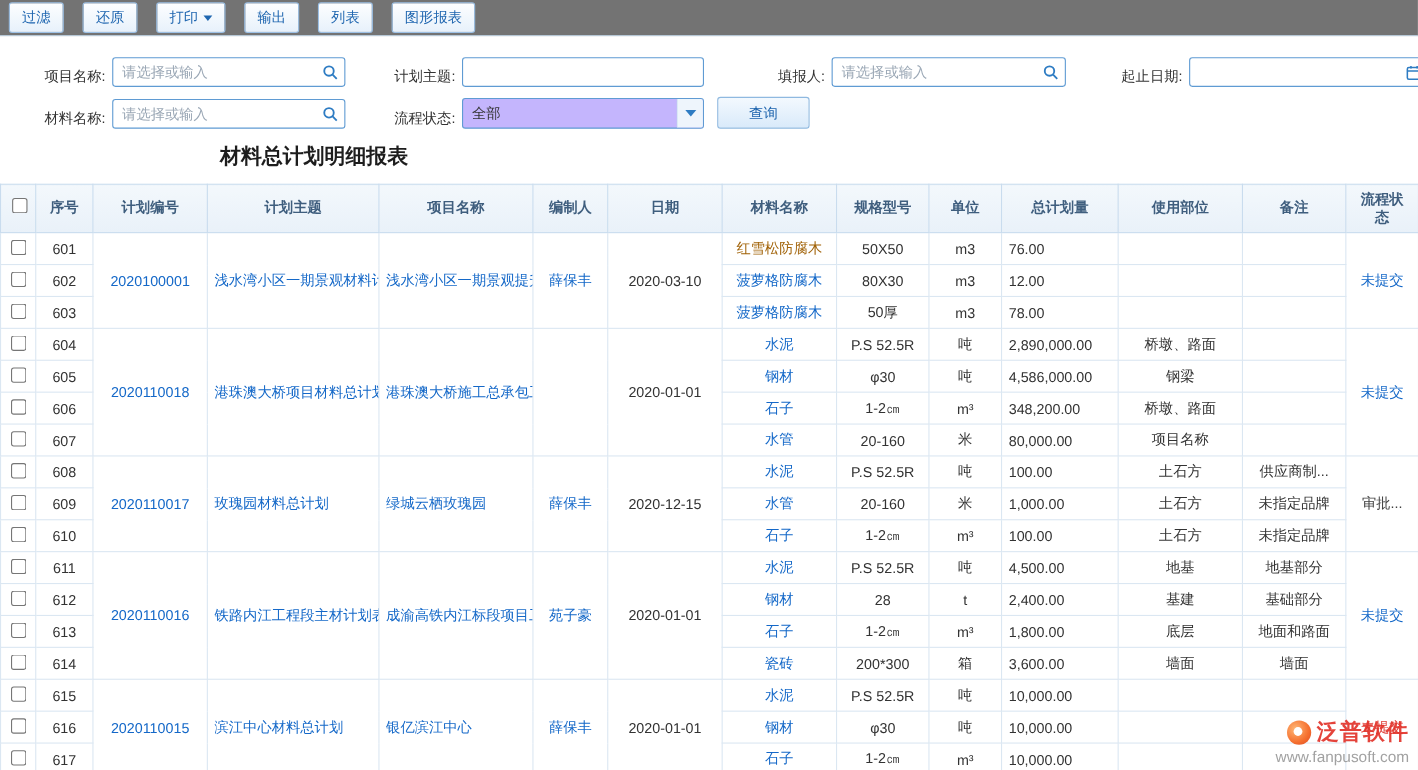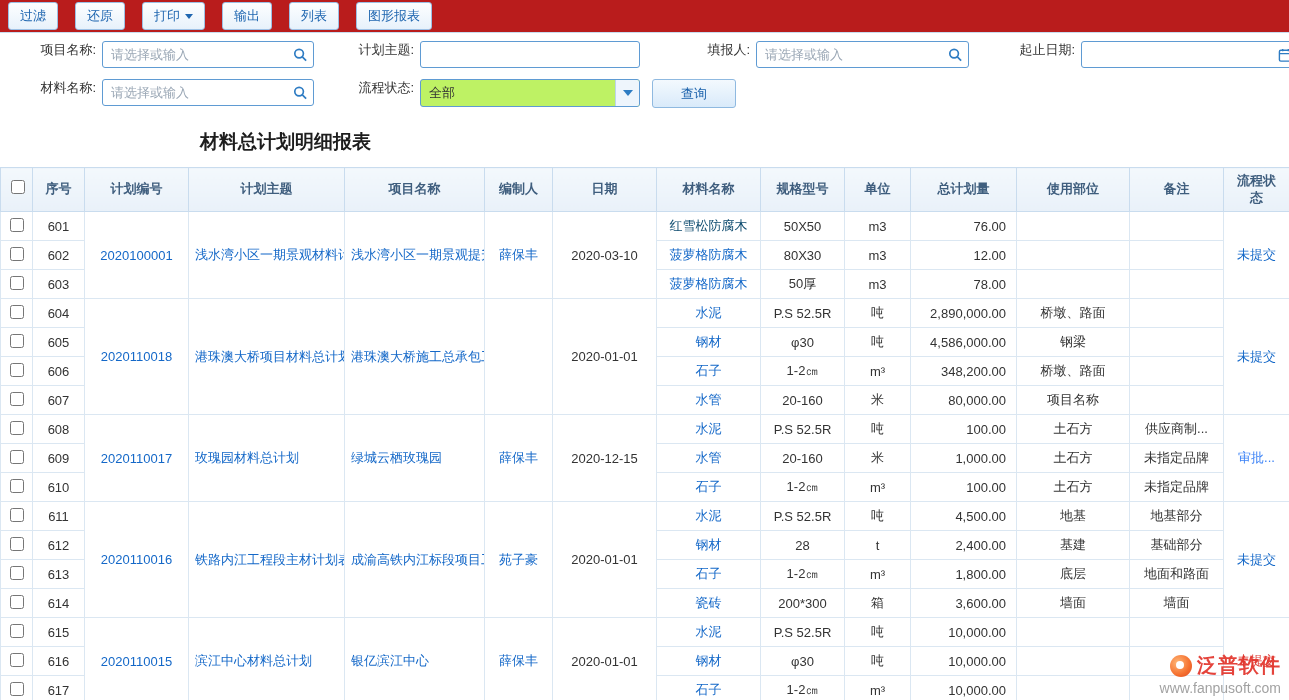--- a/index.html
+++ b/index.html
@@ -3,50 +3,50 @@
 <meta charset="utf-8">
 <style>
   * { box-sizing: border-box; }
   html,body { margin:0; padding:0; }
   body {
     width:1289px; height:700px; overflow:hidden; position:relative;
     background:#fff; font-family:"Liberation Sans", sans-serif; font-size:13px; color:#333;
   }
   
   .toolbar {
-    height:33px; background:#b91c1c; border-bottom:1px solid #c8dcee;
+    height:33px; background:#737373; border-bottom:1px solid #c8dcee;
     display:flex; align-items:center; gap:17px; padding:0 8px;
   }
   .tbtn {
     display:inline-flex; align-items:center; gap:5px; padding:4px 11px;
     font-size:13px; color:#1f66b0; cursor:pointer;
     background:linear-gradient(#fdfeff,#e7f1fb); border:1px solid #9cc0e5; border-radius:3px;
   }
   .caret { width:0; height:0; border-left:4px solid transparent; border-right:4px solid transparent; border-top:5px solid #1f66b0; }
   
   .filter-area { padding:8px 0 2px; background:#fff; }
-  .filter-row { display:flex; align-items:flex-start; height:38px; }
+  .filter-row { display:flex; align-items:flex-end; height:38px; }
   .lab { text-align:right; color:#333; flex:none; }
   .l1 { width:96px; }
   .l2 { width:66px; margin-left:34px; }
   .l3 { width:56px; margin-left:54px; }
   .l4 { width:66px; margin-left:40px; }
   .input-wrap { position:relative; margin-left:6px; flex:none; }
   .w212{width:212px;} .w220{width:220px;} .w213{width:213px;} .w218{width:218px;}
   .input-wrap input {
     width:100%; height:27px; border:1px solid #5f9bd3; border-radius:3px;
     padding:0 26px 0 8px; font-size:13px; color:#333; outline:none;
     font-family:"Liberation Sans", sans-serif;
   }
   .input-wrap input.no-ic { padding-right:8px; }
   .input-wrap input::placeholder { color:#9aa7b5; }
   .ic-right { position:absolute; right:6px; top:50%; transform:translateY(-50%); display:flex; cursor:pointer; }
   .selectbox {
     position:relative; margin-left:6px; height:28px; border:1px solid #5f9bd3; border-radius:3px;
-    background:#bef264; display:flex; align-items:center; padding:0 30px 0 8px; cursor:pointer; flex:none;
+    background:#c4b5fd; display:flex; align-items:center; padding:0 30px 0 8px; cursor:pointer; flex:none;
   }
   .sel-arrow {
     position:absolute; right:0; top:0; bottom:0; width:24px; border-left:1px solid #bcd4ea;
     background:#eef5fc; display:flex; align-items:center; justify-content:center; border-radius:0 2px 2px 0;
   }
   .sel-arrow i { width:0; height:0; border-left:5px solid transparent; border-right:5px solid transparent; border-top:6px solid #2e7cc3; }
   .search-btn {
     margin-left:12px; width:84px; height:29px; font-size:13px; color:#1b62ac; cursor:pointer;
     background:linear-gradient(#f3f9fe,#d9eafa); border:1px solid #8fb9e0; border-radius:3px;
     font-family:"Liberation Sans", sans-serif;
@@ -58,21 +58,21 @@
   table { border-collapse:collapse; table-layout:fixed; width:1289px; font-size:13px; }
   th {
     background:linear-gradient(#f3f8fc,#e9f1f9); color:#3f5e7e; font-weight:bold;
     border:1px solid #c9dcee; height:44px; padding:0 10px; line-height:1.25; text-align:center;
   }
   td {
     border:1px solid #dbe7f2; height:29px; padding:0 6px; background:#fff;
     overflow:hidden; white-space:nowrap; vertical-align:middle; text-align:center;
   }
   td.left { text-align:left; }
-  td.right { text-align:right; padding-right:10px; }
+  td.right { text-align:left; padding-right:10px; }
   td a { color:#1468c8; text-decoration:none; cursor:pointer; }
   a.status-link { }
   input[type=checkbox] { width:14px; height:14px; cursor:pointer; margin:0; accent-color:#2e7cc3; }
   
   .watermark { position:absolute; right:8px; bottom:4px; text-align:right; opacity:.92; }
   .wm-top { display:flex; align-items:center; justify-content:flex-end; gap:5px; }
   .wm-logo {
     width:22px; height:22px; border-radius:50%;
     background:radial-gradient(circle at 35% 35%, #ffb26b, #f5641e 60%, #d93a12);
     position:relative; display:inline-block;
@@ -215,21 +215,21 @@
     </thead>
   <tbody>
       <tr>
         <td><input type="checkbox" style=""></td>
         <td>601</td>
         <td rowspan="3"><a>2020100001</a></td>
         <td class="left" rowspan="3"><a>浅水湾小区一期景观材料计划</a></td>
         <td class="left" rowspan="3"><a>浅水湾小区一期景观提升工程</a></td>
         <td rowspan="3"><a>薛保丰</a></td>
         <td rowspan="3">2020-03-10</td>
-        <td><a style="color: #0c4a6e; text-align: center;">红雪松防腐木</a></td>
+        <td><a style="color: #a16207; text-align: center;">红雪松防腐木</a></td>
         <td>50X50</td>
         <td>m3</td>
         <td class="right">76.00</td>
         <td></td>
         <td></td>
         <td rowspan="3"><a class="status-link" style="color: rgb(20, 104, 200);">未提交</a></td>
       </tr>
       <tr>
         <td><input type="checkbox" style=""></td>
         <td>602</td>
@@ -303,21 +303,21 @@
         <td class="left" rowspan="3"><a>玫瑰园材料总计划</a></td>
         <td class="left" rowspan="3"><a>绿城云栖玫瑰园</a></td>
         <td rowspan="3"><a>薛保丰</a></td>
         <td rowspan="3">2020-12-15</td>
         <td><a>水泥</a></td>
         <td>P.S 52.5R</td>
         <td>吨</td>
         <td class="right">100.00</td>
         <td>土石方</td>
         <td>供应商制...</td>
-        <td rowspan="3"><a class="status-link" style="color: #3b82f6;">审批...</a></td>
+        <td rowspan="3"><a class="status-link" style="color: #404040;">审批...</a></td>
       </tr>
       <tr>
         <td><input type="checkbox" style=""></td>
         <td>609</td>
         <td><a>水管</a></td>
         <td>20-160</td>
         <td>米</td>
         <td class="right">1,000.00</td>
         <td>土石方</td>
         <td>未指定品牌</td>

